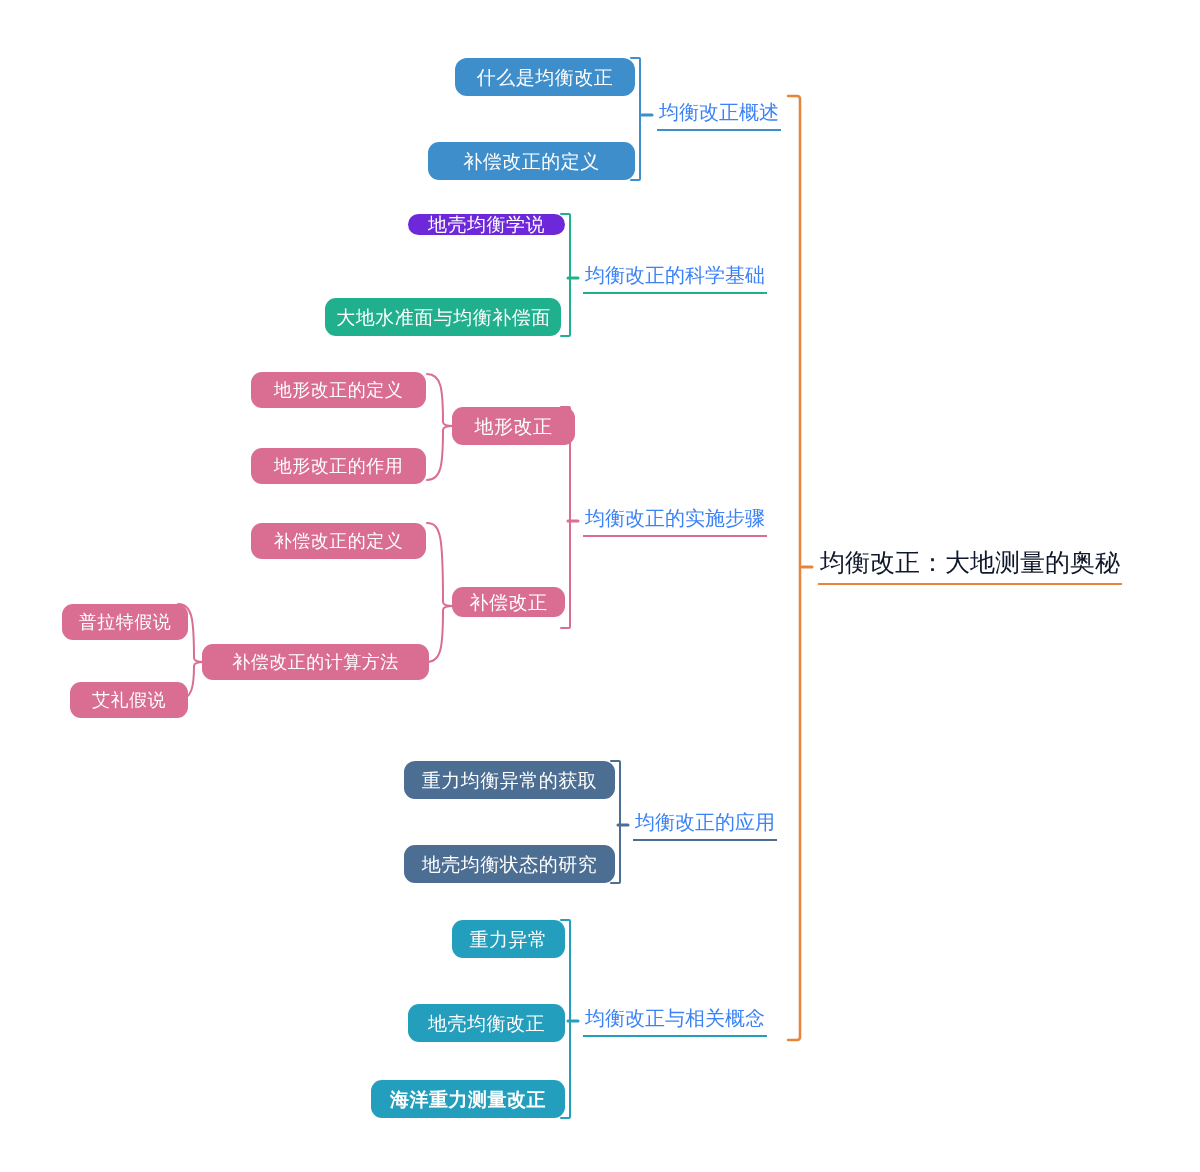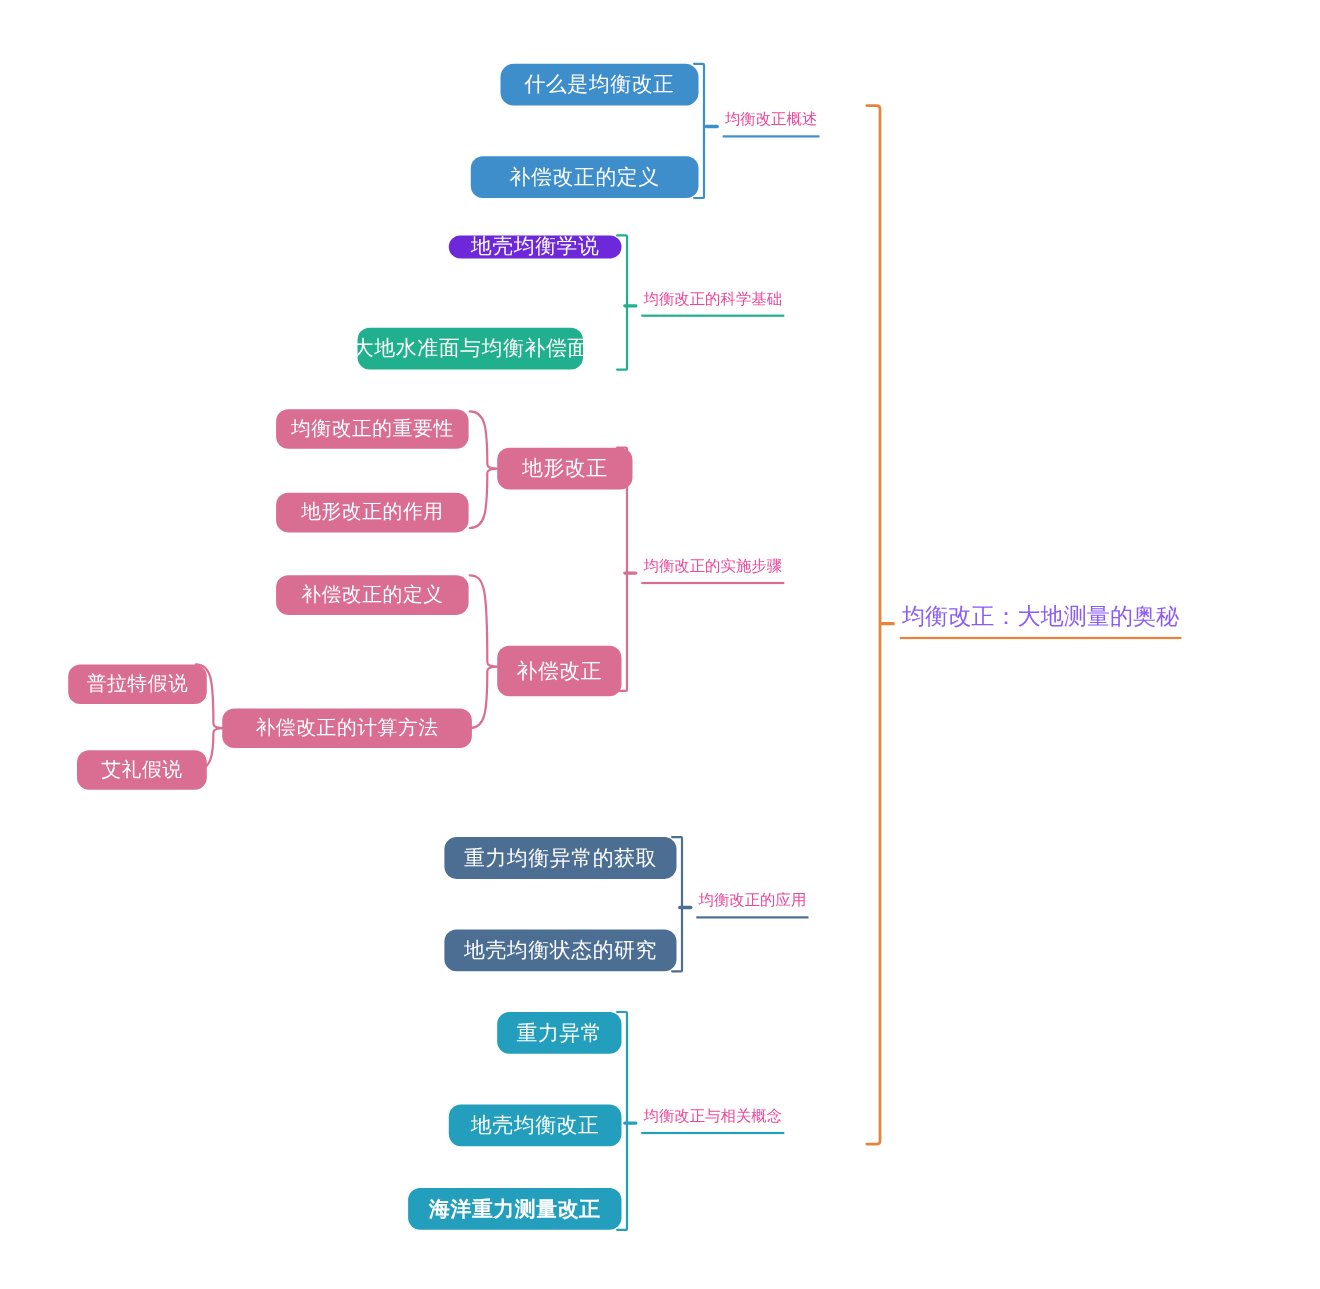--- a/index.html
+++ b/index.html
@@ -43,32 +43,32 @@
     height: 38px;
   }
   .pill.small {
     font-size: 18px;
     height: 36px;
   }
   
   .branch-label {
     position: absolute;
     display: block;
-    color: #ec4899;
-    font-size: 14px;
+    color: #3b82f6;
+    font-size: 20px;
     line-height: 1;
     white-space: nowrap;
     padding: 0 2px 7px 2px;
     border-bottom: 2px solid #888;
   }
   
   .root-label {
     position: absolute;
-    color: #8b5cf6;
-    font-size: 21px;
+    color: #0f172a;
+    font-size: 25px;
     line-height: 1;
     white-space: nowrap;
     padding: 0 2px 8px 2px;
     border-bottom: 2px solid #fca5a5;
   }
 </style>
 </head>
 <body>
 
 <div id="mindmap">
@@ -88,26 +88,26 @@
       <path d="M 561 920 L 569 920 Q 570 920 570 921 L 570 1117 Q 570 1118 569 1118 L 561 1118" stroke="#239fbd" stroke-width="2" fill="none" stroke-linecap="round" stroke-linejoin="round"></path>
       <path d="M 568 1021 L 578 1021" stroke="#239fbd" stroke-width="3" fill="none" stroke-linecap="round" stroke-linejoin="round"></path>
       <path d="M 802 567 L 812 567" stroke="#e8833a" stroke-width="3" fill="none" stroke-linecap="round" stroke-linejoin="round"></path>
     </svg>
   <div id="nodes">
       <div class="branch-label" style="left: 657px; top: 102px; border-bottom-color: rgb(61, 142, 203);">均衡改正概述</div>
       <div class="pill" style="left: 455px; top: 58px; width: 180px; height: 38px; background: rgb(61, 142, 203); border-radius: 12px;">什么是均衡改正</div>
       <div class="pill" style="left: 428px; top: 142px; width: 207px; height: 38px; background: rgb(61, 142, 203);">补偿改正的定义</div>
       <div class="branch-label" style="left: 583px; top: 265px; border-bottom-color: rgb(33, 176, 141);">均衡改正的科学基础</div>
       <div class="pill" style="left: 408px; top: 214px; width: 157px; height: 21px; background: #6d28d9;">地壳均衡学说</div>
-      <div class="pill" style="left: 325px; top: 298px; width: 205px; height: 38px; background: rgb(33, 176, 141); padding-left: 15px;">大地水准面与均衡补偿面</div>
+      <div class="pill" style="left: 325px; top: 298px; width: 236px; height: 38px; background: rgb(33, 176, 141); padding-left: 15px;">大地水准面与均衡补偿面</div>
       <div class="branch-label" style="left: 583px; top: 508px; border-bottom-color: rgb(217, 110, 146);">均衡改正的实施步骤</div>
       <div class="pill" style="left: 452px; top: 407px; width: 123px; height: 38px; background: rgb(217, 110, 146);">地形改正</div>
-      <div class="pill small" style="left: 251px; top: 372px; width: 175px; height: 36px; background: rgb(217, 110, 146);">均衡改正的重要性</div>
+      <div class="pill small" style="left: 251px; top: 372px; width: 175px; height: 36px; background: rgb(217, 110, 146);">地形改正的定义</div>
       <div class="pill small" style="left: 251px; top: 448px; width: 175px; height: 36px; background: rgb(217, 110, 146);">地形改正的作用</div>
-      <div class="pill" style="left: 452px; top: 587px; width: 113px; height: 46px; background: rgb(217, 110, 146);">补偿改正</div>
+      <div class="pill" style="left: 452px; top: 587px; width: 113px; height: 30px; background: rgb(217, 110, 146);">补偿改正</div>
       <div class="pill small" style="left: 251px; top: 523px; width: 175px; height: 36px; background: rgb(217, 110, 146);">补偿改正的定义</div>
       <div class="pill small" style="left: 202px; top: 644px; width: 227px; height: 36px; background: rgb(217, 110, 146);">补偿改正的计算方法</div>
       <div class="pill small" style="left: 62px; top: 604px; width: 126px; height: 36px; background: rgb(217, 110, 146);">普拉特假说</div>
       <div class="pill small" style="left: 70px; top: 682px; width: 118px; height: 36px; background: rgb(217, 110, 146);">艾礼假说</div>
       <div class="branch-label" style="left: 633px; top: 812px; border-bottom-color: rgb(76, 110, 147);">均衡改正的应用</div>
       <div class="pill" style="left: 404px; top: 761px; width: 211px; height: 38px; background: rgb(76, 110, 147);">重力均衡异常的获取</div>
       <div class="pill" style="left: 404px; top: 845px; width: 211px; height: 38px; background: rgb(76, 110, 147);">地壳均衡状态的研究</div>
       <div class="branch-label" style="left: 583px; top: 1008px; border-bottom-color: rgb(35, 159, 189);">均衡改正与相关概念</div>
       <div class="pill" style="left: 452px; top: 920px; width: 113px; height: 38px; background: rgb(35, 159, 189);">重力异常</div>
       <div class="pill" style="left: 408px; top: 1004px; width: 157px; height: 38px; background: rgb(35, 159, 189);">地壳均衡改正</div>

